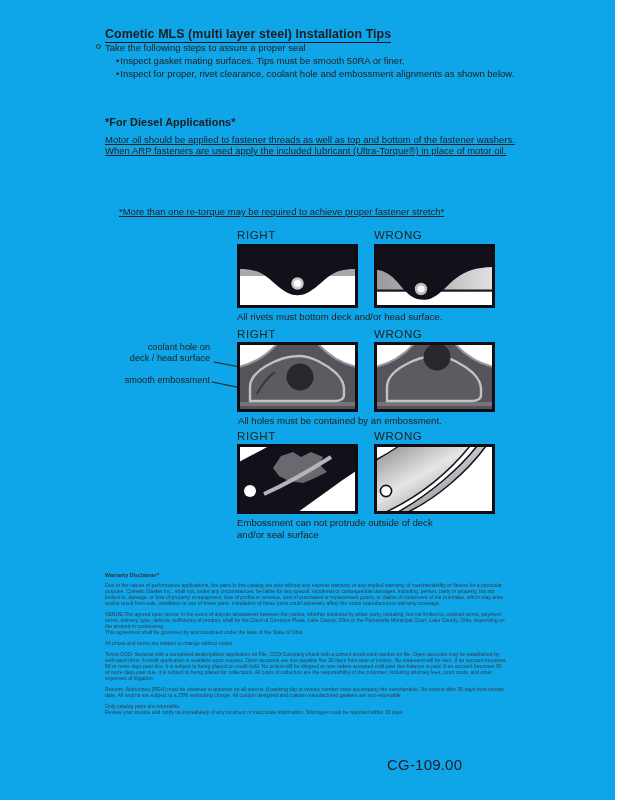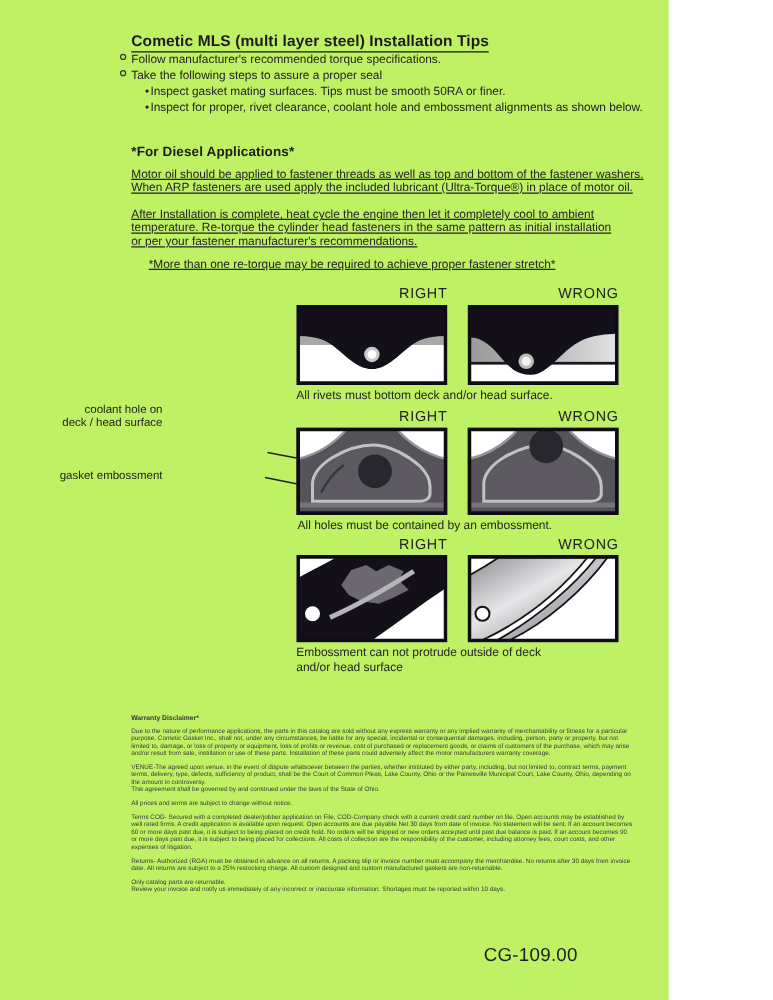--- a/index.html
+++ b/index.html
@@ -1,17 +1,17 @@
 <!DOCTYPE html>
 <html><head>
 <meta charset="utf-8">
 <style>
   html,body { margin:0; padding:0; background:#ffffff; }
   .page {
-    position:relative; width:535px; height:800px; background:#bef264;
+    position:relative; width:615px; height:800px; background:#0ea5e9;
     font-family:"Liberation Sans", sans-serif; color:#1c1c1c; overflow:hidden;
   }
   .abs { position:absolute; }
 
   
   .doc-title {
     font-size:12.4px; font-weight:bold; letter-spacing:.1px;
     border-bottom:1.5px solid #141414; padding-bottom:1px; display:inline-block;
   }
 
@@ -25,21 +25,21 @@
   .o-bullet {
     display:inline-block; width:3px; height:3px; border:1px solid #333;
     border-radius:50%; margin-right:4px; vertical-align:2px;
   }
   .dot-bullet { display:inline-block; margin-right:1px; font-size:9.5px; }
   .sub { padding-left:20px; }
 
   .section-head { font-size:10.8px; font-weight:bold; letter-spacing:.1px; }
 
   
-  .fig-label { font-size:11.5px; color:#222; width:121px; text-align:right; letter-spacing:.6px; }
+  .fig-label { font-size:11.5px; color:#222; width:121px; text-align:left; letter-spacing:.6px; }
   .fig-caption { font-size:9.6px; color:#222; line-height:12px; }
   .callout { font-size:9.2px; line-height:11px; color:#222; text-align:right; white-space:pre-line; }
   svg.panel { display:block; }
   .leader { pointer-events:none; }
 
   
   .disclaimer { width:402px; color:#3a3a3a; }
   .disclaimer h4 { font-size:5.4px; margin:0 0 5px 0; color:#333; }
   .disclaimer p { font-size:5.1px; line-height:5.9px; margin:0 0 5.4px 0; white-space:pre-line; }
 
@@ -48,32 +48,28 @@
 </head>
 <body>
 
 <div class="page">
 
   <div class="abs" style="left:105px; top:24px;">
     <span class="doc-title">Cometic MLS (multi layer steel) Installation Tips</span>
   </div>
 
   <div class="abs tips" style="left:96px; top:42px; width:470px;">
-    <div class="tip-row"><span class="o-bullet"></span><span>Follow manufacturer's recommended torque specifications.</span></div>
     <div class="tip-row"><span class="o-bullet"></span><span>Take the following steps to assure a proper seal</span></div>
     <div class="tip-row sub"><span class="dot-bullet">•</span><span>Inspect gasket mating surfaces.  Tips must be smooth 50RA or finer.</span></div>
     <div class="tip-row sub"><span class="dot-bullet">•</span><span>Inspect for proper, rivet clearance, coolant hole and embossment alignments as shown below.</span></div>
   </div>
 
   <div class="abs section-head" style="left:105px; top:116px;">*For Diesel Applications*</div>
   <div class="abs body-text pre" style="left:105px; top:134px; width:490px;">Motor oil should be applied to fastener threads as well as top and bottom of the fastener washers.
 When ARP fasteners are used apply the included lubricant (Ultra-Torque®) in place of motor oil.</div>
-  <div class="abs body-text pre" style="left:105px; top:166px; width:490px;">After Installation is complete, heat cycle the engine then let it completely cool to ambient
-temperature. Re-torque the cylinder head fasteners in the same pattern as initial installation
-or per your fastener manufacturer's recommendations.</div>
   <div class="abs body-text pre" style="left:119px; top:206px; width:490px;">*More than one re-torque may be required to achieve proper fastener stretch*</div>
 
   <div class="abs fig-label" style="left:237px; top:229px;">RIGHT</div>
   <div class="abs fig-label" style="left:374px; top:229px;">WRONG</div>
 
   <svg class="abs panel" style="left:237px; top:244px;" width="121" height="64" viewBox="0 0 121 64">
     <rect x="0" y="0" width="121" height="64" fill="#ffffff"></rect>
     <rect x="2" y="25" width="117" height="7" fill="#a8a8a8"></rect>
     <path d="M2,2 H119 V25 C106,25 99,27 91,33 C84,38.5 78,45 70,49 C64,52 57,52 51,49 C43,45 37,38.5 30,33 C22,27 15,25 2,25 Z" fill="#14101a"></path>
     <circle cx="60.5" cy="39.5" r="6.2" fill="#c9c9c9"></circle>
@@ -96,23 +92,23 @@
     <circle cx="47" cy="45" r="6.2" fill="#bdbdbd"></circle>
     <circle cx="47" cy="45" r="3.6" fill="#f4f4f4"></circle>
     <rect x="1.5" y="1.5" width="118" height="61" fill="none" stroke="#0f0c14" stroke-width="3"></rect>
   </svg>
 
   <div class="abs fig-caption" style="left:237px; top:311px;">All rivets must bottom deck and/or head surface.</div>
 
   <div class="abs fig-label" style="left:237px; top:328px;">RIGHT</div>
   <div class="abs fig-label" style="left:374px; top:328px;">WRONG</div>
 
-  <div class="abs callout" style="right:405px; top:322px;margin-left:20px;">coolant hole on
+  <div class="abs callout" style="right:405px; top:342px;margin-left:20px;">coolant hole on
 deck / head surface</div>
-  <div class="abs callout" style="right:405px; top:375px;">gasket embossment</div>
+  <div class="abs callout" style="right:405px; top:375px;">smooth embossment</div>
 
   <svg class="abs leader" style="left:210px; top:352px;" width="100" height="48" viewBox="0 0 100 48">
     <line x1="4" y1="10" x2="88" y2="26" stroke="#222" stroke-width="1.2"></line>
     <line x1="2" y1="30" x2="52" y2="40" stroke="#222" stroke-width="1.2"></line>
   </svg>
 
   <svg class="abs panel" style="left:237px; top:342px;" width="121" height="70" viewBox="0 0 121 70">
     <rect x="0" y="0" width="121" height="70" fill="#56545a"></rect>
     <path d="M2,2 L40,2 C30,13 18,21 2,25 Z" fill="#ffffff"></path>
     <path d="M40,2 C30,13 18,21 2,25" fill="none" stroke="#97959b" stroke-width="2"></path>
@@ -165,21 +161,21 @@
       </linearGradient>
     </defs>
     <rect x="0" y="0" width="121" height="70" fill="#ffffff"></rect>
     <path d="M2,16 C11,11 19,6 25,2 L96,2 C75,28 46,52 12,68 L2,68 Z" fill="url(#f3w-deck)" stroke="#141414" stroke-width="1.5"></path>
     <path d="M24,68 C56,50 86,24 103,2 L112,2 C93,28 63,54 34,68 Z" fill="url(#f3w-emb)" stroke="#141414" stroke-width="1.5"></path>
     <circle cx="12" cy="47" r="5.6" fill="#ffffff" stroke="#141414" stroke-width="1.6"></circle>
     <rect x="1.5" y="1.5" width="118" height="67" fill="none" stroke="#0f0c14" stroke-width="3"></rect>
   </svg>
 
   <div class="abs fig-caption pre" style="left:237px; top:517px; width:240px;">Embossment can not protrude outside of deck
-and/or head surface</div>
+and/or seal surface</div>
 
   <div class="abs disclaimer" style="left:105px; top:572px;">
     <h4>Warranty Disclaimer*</h4>
     <p>Due to the nature of performance applications, the parts in this catalog are sold without any express warranty or any implied warranty of merchantability or fitness for a particular purpose.  Cometic Gasket Inc., shall not, under any circumstances, be liable for any special, incidental or consequential damages, including, person, party or property, but not limited to, damage, or loss of property or equipment, loss of profits or revenue, cost of purchased or replacement goods, or claims of customers of the purchase, which may arise and/or result from sale, instillation or use of these parts.  Installation of these parts could adversely affect the motor manufacturers warranty coverage.</p>
     <p>VENUE-The agreed upon venue, in the event of dispute whatsoever between the parties, whether instituted by either party, including, but not limited to, contract terms, payment terms, delivery, type, defects, sufficiency of product, shall be the Court of Common Pleas, Lake County, Ohio or the Painesville Municipal Court, Lake County, Ohio, depending on the amount in controversy.
 This agreement shall be governed by and construed under the laws of the State of Ohio.</p>
     <p>All prices and terms are subject to change without notice.</p>
     <p>Terms COD- Secured with a completed dealer/jobber application on File, COD-Company check with a current credit card number on file.  Open accounts may be established by well rated firms.  A credit application is available upon request.  Open accounts are due payable Net 30 days from date of invoice.  No statement will be sent.  If an account becomes 60 or more days past due, it is subject to being placed on credit hold.  No orders will be shipped or new orders accepted until past due balance is paid.  If an account becomes 90 or more days past due, it is subject to being placed for collections.  All costs of collection are the responsibility of the customer, including attorney fees, court costs, and other expenses of litigation.</p>
     <p>Returns- Authorized (RGA) must be obtained in advance on all returns.  A packing slip or invoice number must accompany the merchandise.  No returns after 30 days from invoice date.  All returns are subject to a 25% restocking charge.  All custom designed and custom manufactured gaskets are non-returnable.</p>
     <p>Only catalog parts are returnable.

